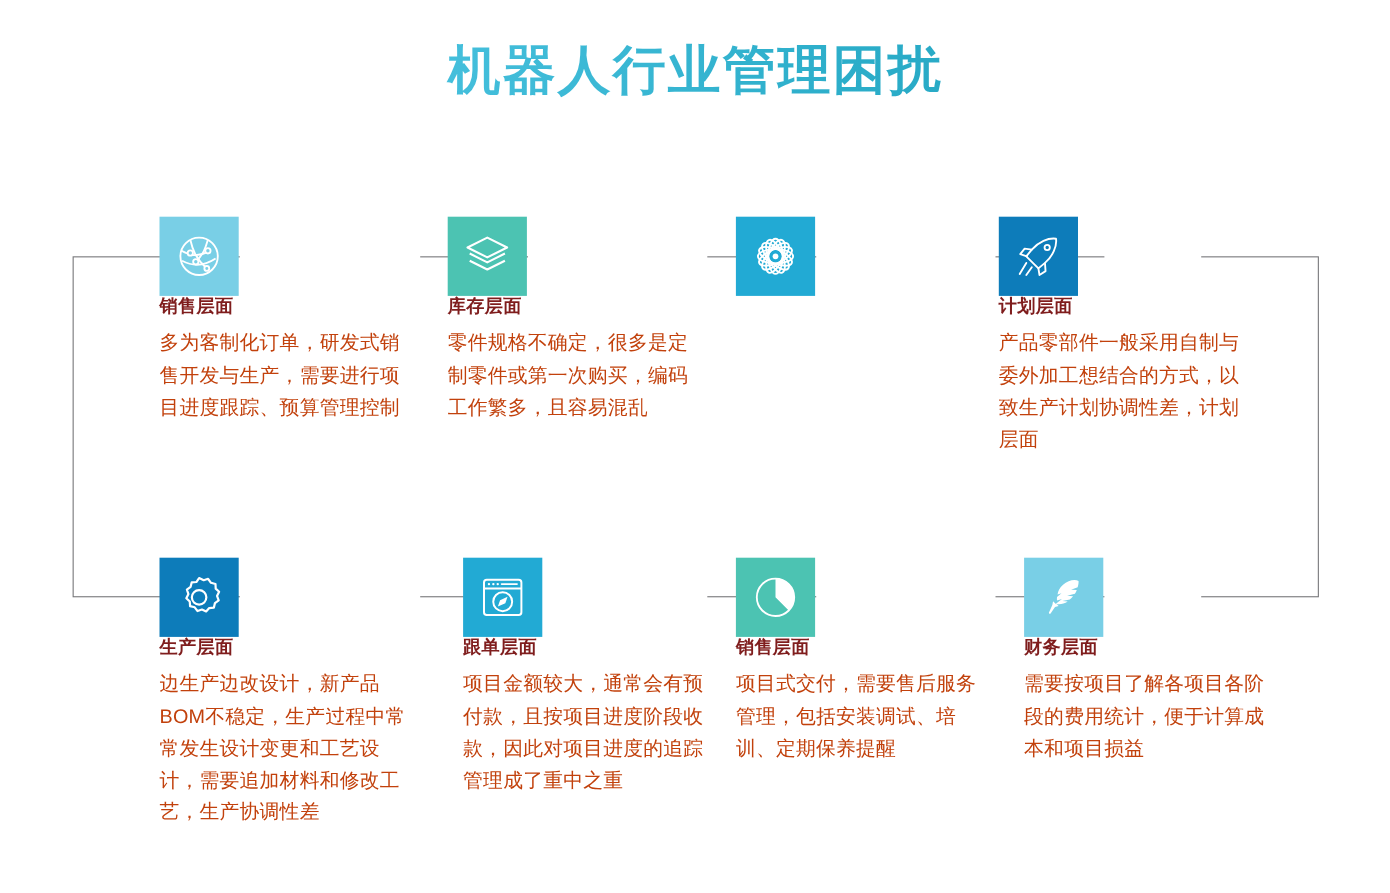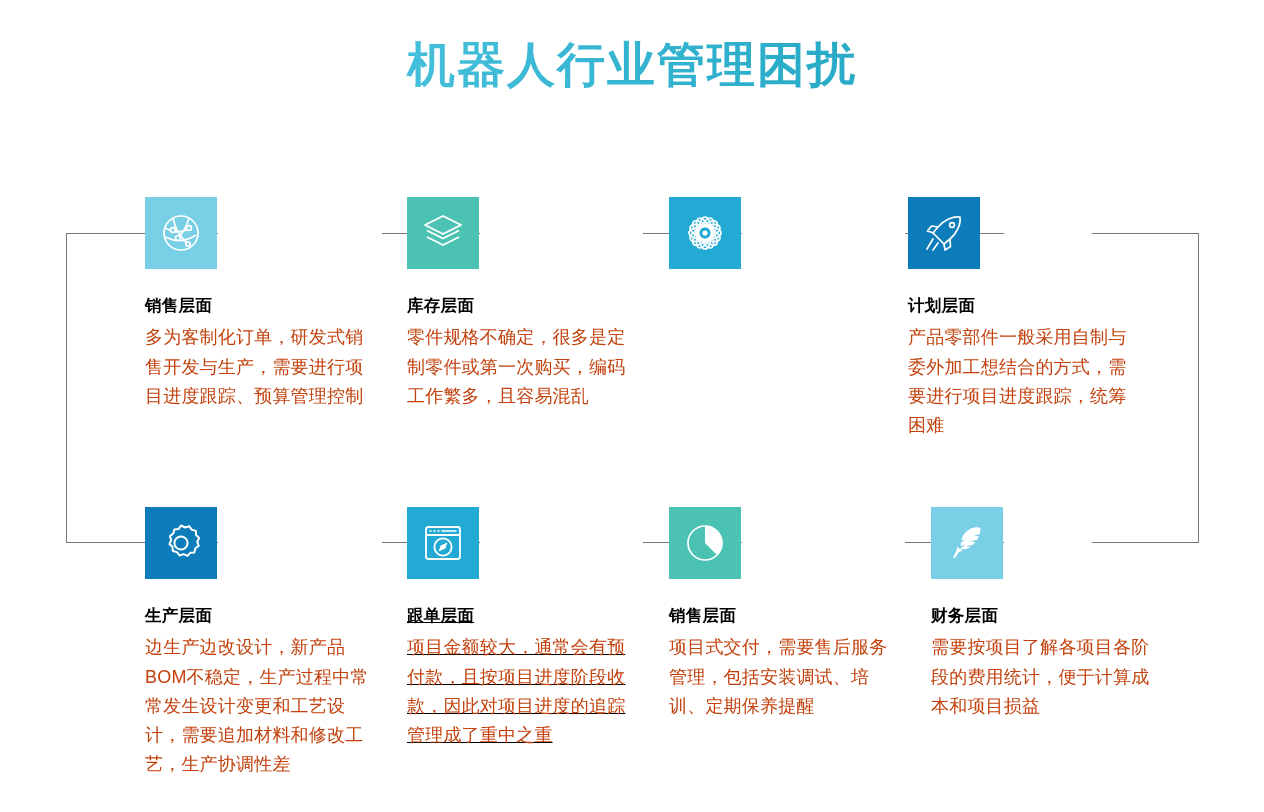--- a/index.html
+++ b/index.html
@@ -51,24 +51,23 @@
     width:262px;
   }
   .icon-box{
     width:72px;height:72px;
     display:flex;align-items:center;justify-content:center;
     position:relative;
   }
   .icon-box svg{display:block;}
 
   .card-title{
-    margin-top:26px;
     font-size:16.5px;
     font-weight:bold;
-    color:#000000;
+    color:#7f1d1d;
     line-height:1.3;
     letter-spacing:.3px;
   }
   .card-desc{
     margin-top:7px;
     font-size:18px;
     color:#c2410c;
     line-height:1.62;
     letter-spacing:.2px;
     width:228px;
@@ -149,38 +148,38 @@
         <svg width="44" height="44" viewBox="0 0 44 44" fill="none" stroke="#ffffff" stroke-width="1.7" stroke-linejoin="round" stroke-linecap="round">
           <path d="M38 6 C31 5, 22 9, 16 16 L11 22 L22 33 L28 28 C35 22, 39 13, 38 6 Z"></path>
           <path d="M16 16 L9.5 15 L5.5 20 L11.5 22"></path>
           <path d="M22 33 L23 39 L28.5 35.5 L28 28.5"></path>
           <circle cx="30" cy="14" r="2.4"></circle>
           <path d="M11 28 L5 38"></path>
           <path d="M16 32 L11 39"></path>
         </svg>
       </div>
       <div class="card-title">计划层面</div>
-      <div class="card-desc wide">产品零部件一般采用自制与委外加工想结合的方式，需要进行项目进度跟踪，统筹困难</div>
+      <div class="card-desc wide">产品零部件一般采用自制与委外加工想结合的方式，以致生产计划协调性差，计划层面</div>
     </div>
   </div>
 
   <div class="row row-bottom">
 
     <div class="card" style="left:145px;top:0;">
       <div class="icon-box" style="background:#0d7cba;">
         <svg width="44" height="44" viewBox="0 0 44 44" fill="none" stroke="#ffffff" stroke-width="2" stroke-linejoin="round">
           <path d="M22 4.5 l4.2 2.0 l4.0 -1.3 l2.6 3.6 l4.1 1.1 l0.2 4.2 l3.1 2.9 l-1.9 3.8 l1.5 4.0 l-3.4 2.5 l-1.0 4.1 l-4.2 0.4 l-2.8 3.1 l-3.8 -1.8 l-4.0 1.4 l-2.6 -3.4 l-4.2 -1.1 l-0.3 -4.2 l-3.1 -2.9 l1.9 -3.8 l-1.4 -4.0 l3.4 -2.6 l1.0 -4.1 l4.2 -0.3 Z"></path>
           <circle cx="22" cy="22" r="6.6"></circle>
         </svg>
       </div>
       <div class="card-title">生产层面</div>
       <div class="card-desc wide">边生产边改设计，新产品BOM不稳定，生产过程中常常发生设计变更和工艺设计，需要追加材料和修改工艺，生产协调性差</div>
     </div>
 
-    <div class="card" style="left:407px;top:0;text-decoration:underline;">
+    <div class="card" style="left:421px;top:0;">
       <div class="icon-box" style="background:#22aad4;">
         <svg width="44" height="44" viewBox="0 0 44 44" fill="none" stroke="#ffffff" stroke-width="1.8" stroke-linejoin="round">
           <rect x="5" y="6" width="34" height="32" rx="2.5"></rect>
           <path d="M5 14 L39 14"></path>
           <circle cx="9.5" cy="10" r="1.1" fill="#ffffff" stroke="none"></circle>
           <circle cx="13.5" cy="10" r="1.1" fill="#ffffff" stroke="none"></circle>
           <circle cx="17.5" cy="10" r="1.1" fill="#ffffff" stroke="none"></circle>
           <path d="M21 10 L35 10" stroke-width="1.6" stroke-linecap="round"></path>
           <circle cx="22" cy="26" r="8.6"></circle>
           <path d="M26.4 21.6 L19.6 24.6 L17.6 30.4 L24.4 27.4 Z" fill="#ffffff" stroke="none"></path>

